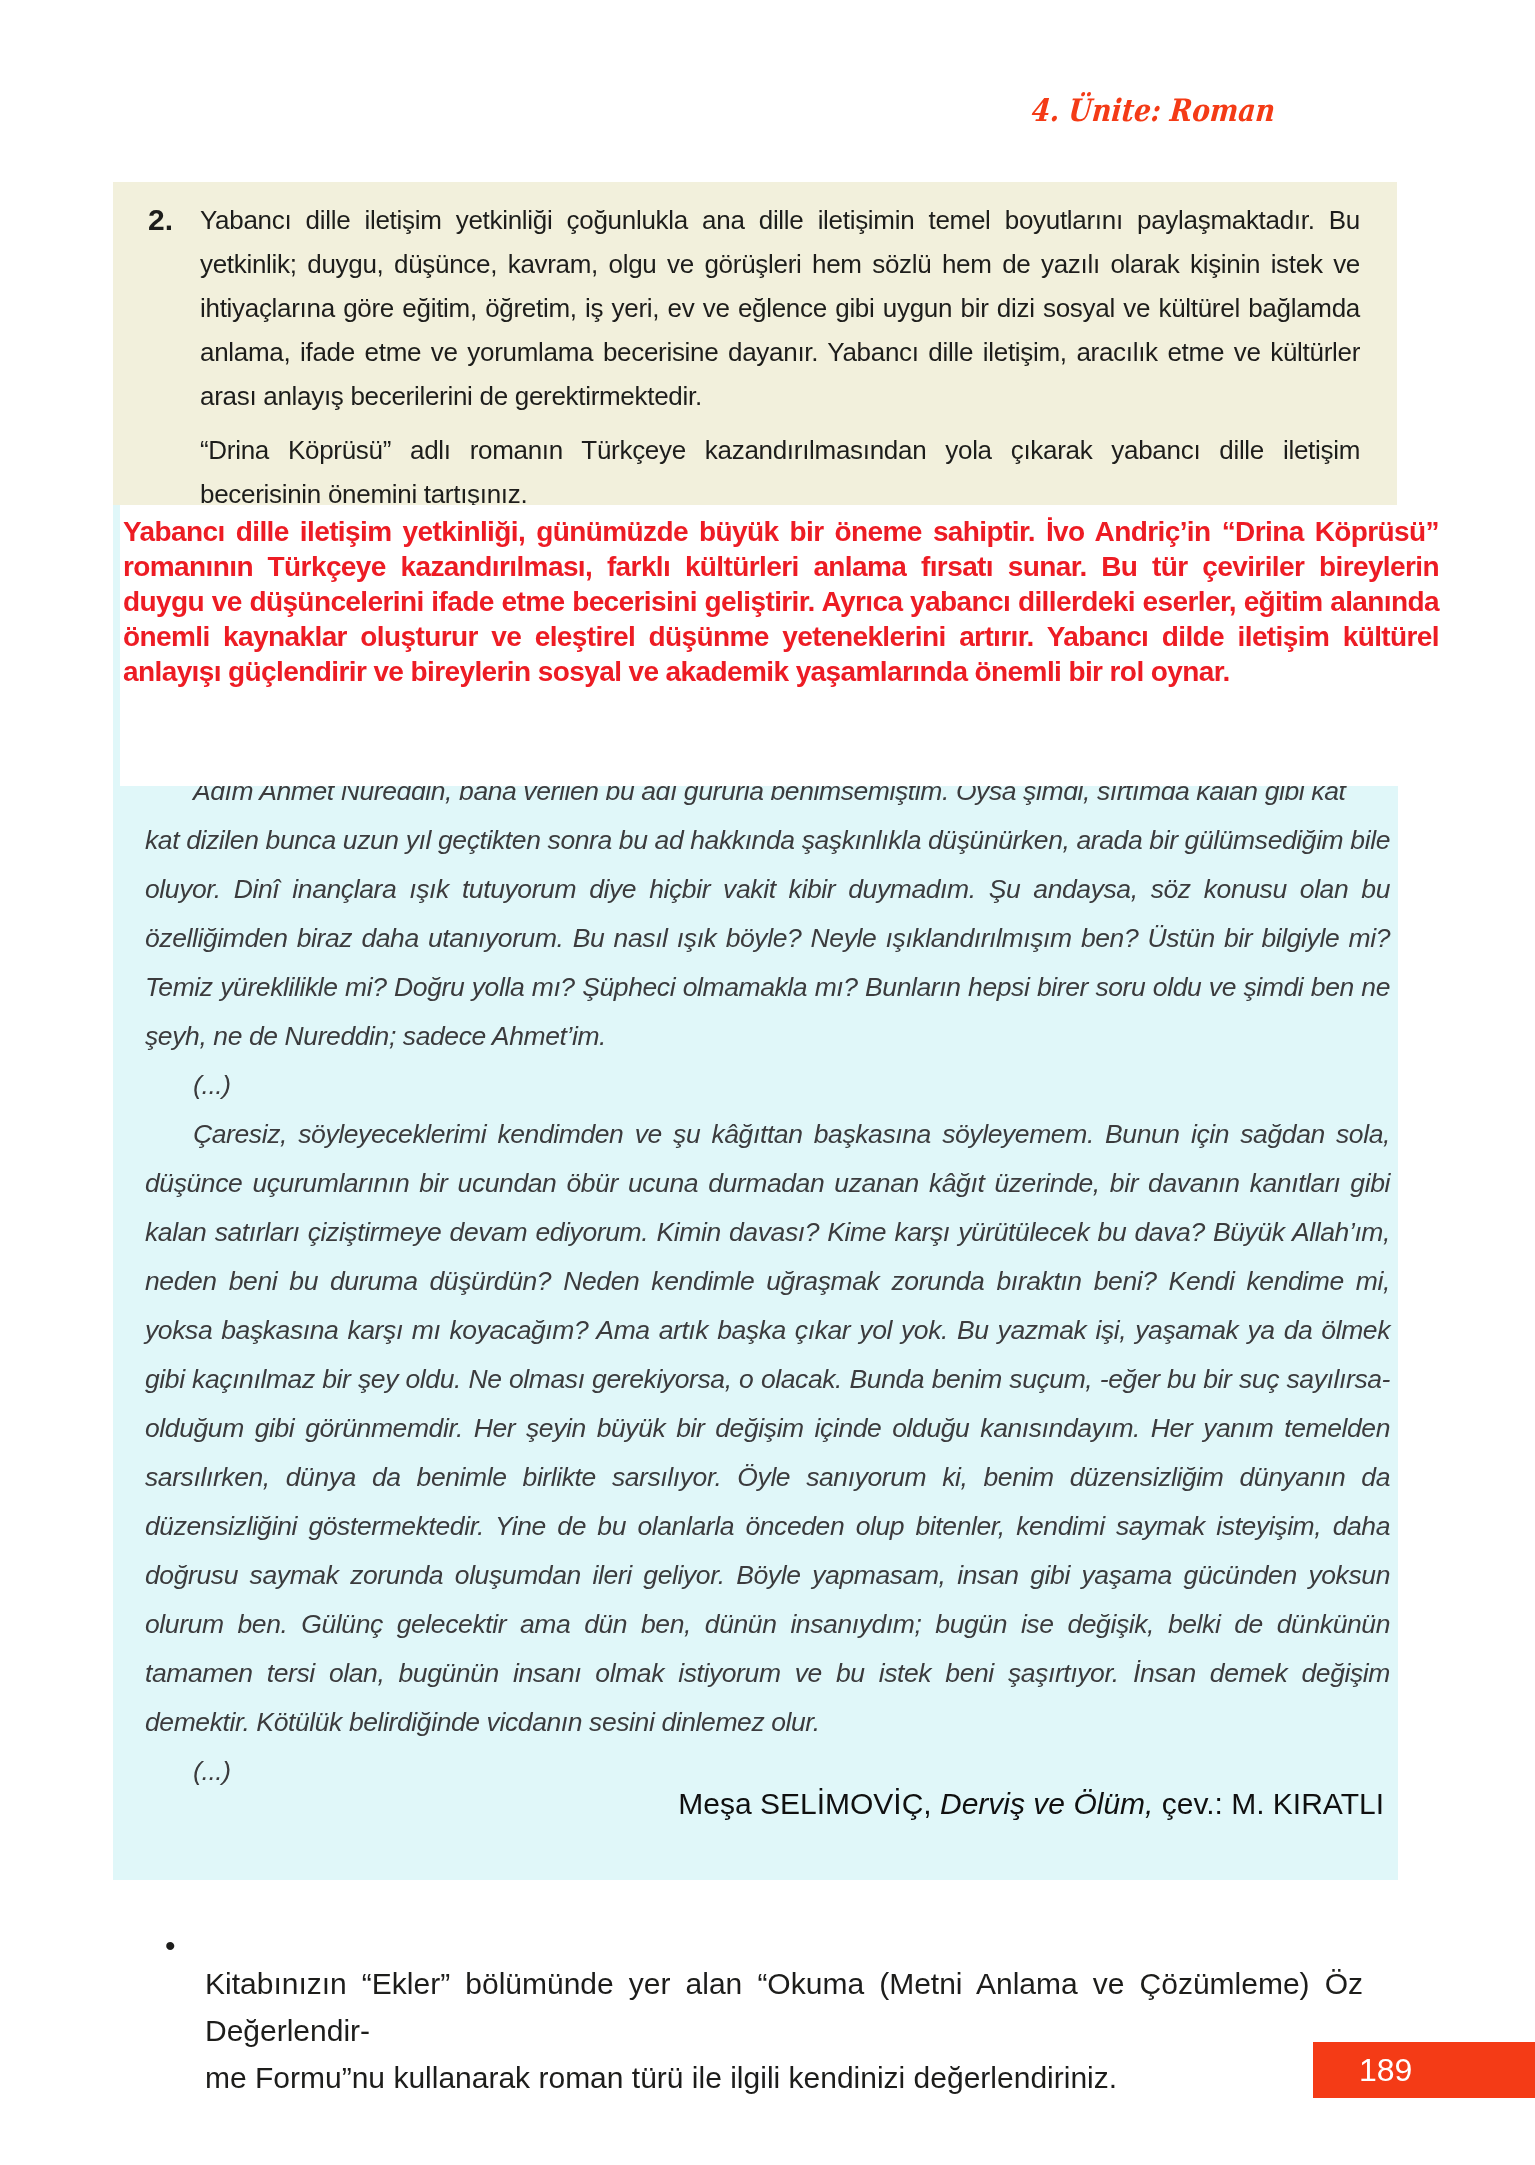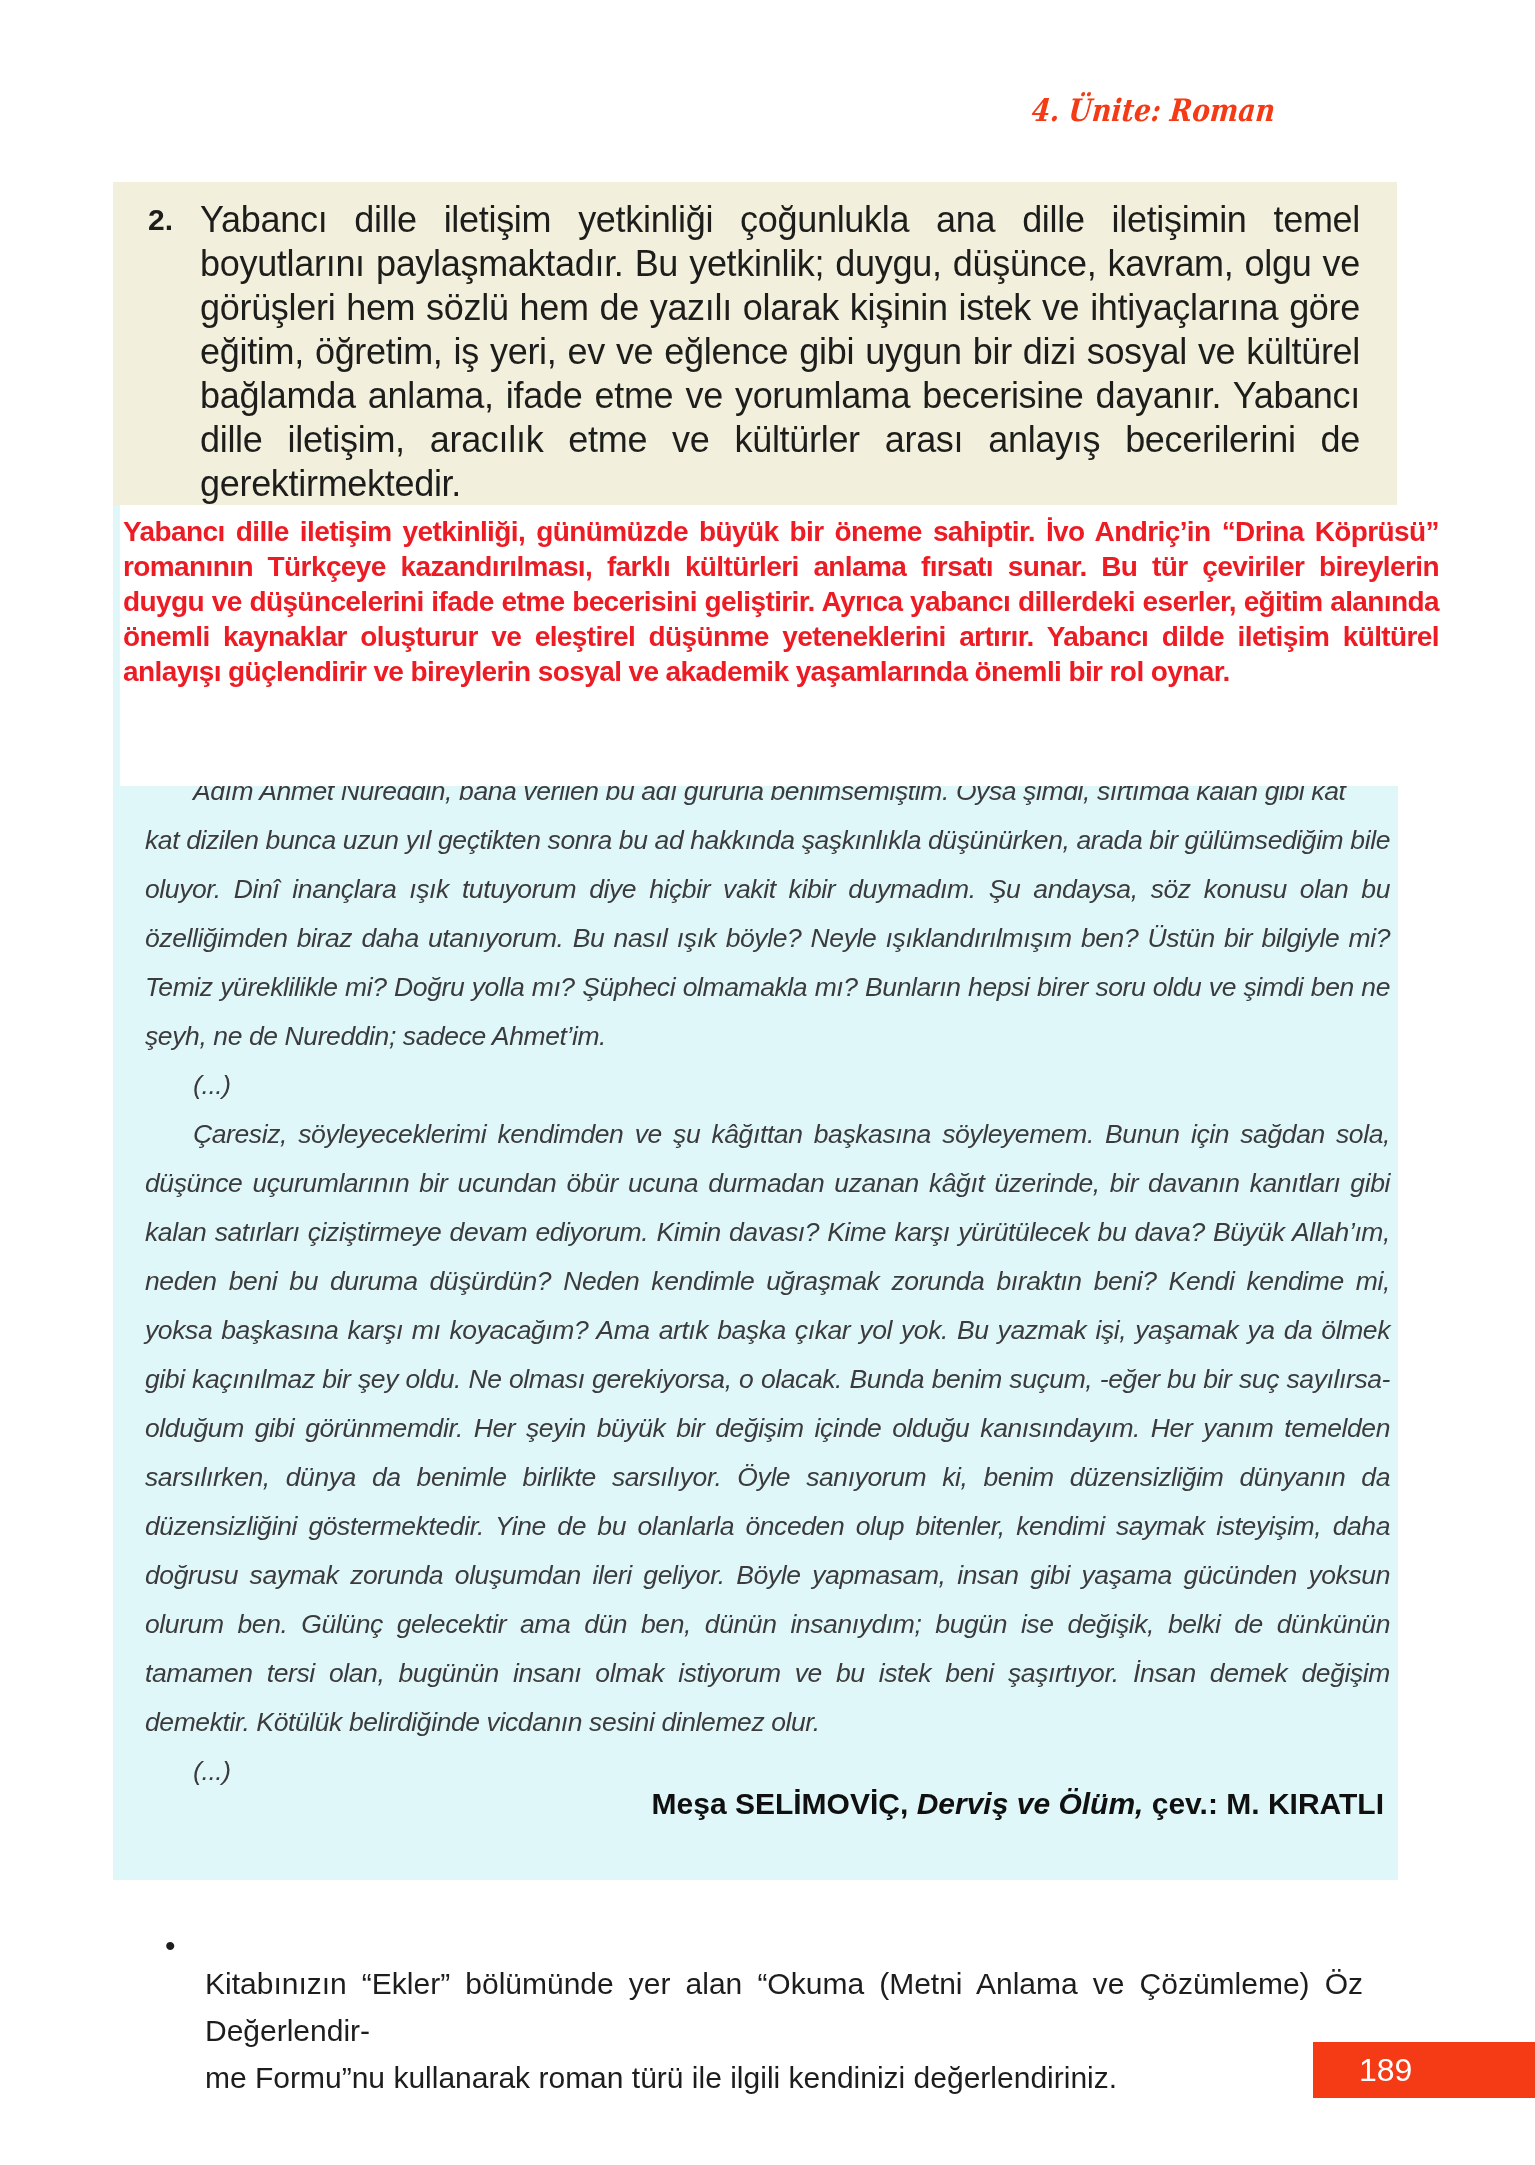--- a/index.html
+++ b/index.html
@@ -39,21 +39,21 @@
     padding:16px 37px 0 35px;
   }
   .question-row{display:flex;}
   .question-number{
     width:52px;flex:0 0 52px;
     font-weight:bold;font-size:30px;line-height:44px;
     color:var(--text-dark);
   }
   .question-text{flex:1;}
   .question-text p{
-    font-size:36px;line-height:44px;
+    font-size:26px;line-height:44px;
     text-align:justify;color:var(--text-dark);
     letter-spacing:-0.3px;
   }
   .question-text p + p{margin-top:10px;}
 
   
   .excerpt-box{
     position:absolute;left:113px;top:505px;
     width:1285px;height:1375px;
     background:var(--excerpt-box);
@@ -68,21 +68,21 @@
     color:var(--excerpt-text);
     letter-spacing:-0.4px;
   }
   .excerpt-clipped{
     white-space:nowrap;overflow:hidden;
     text-indent:48px;
   }
   .excerpt-para2,.excerpt-ellipsis{text-indent:48px;}
   .excerpt-attribution{
     position:absolute;top:1282px;right:14px;
-    font-size:30px;font-weight:bold;color:#101010;
+    font-size:30px;font-weight:normal;color:#101010;
     white-space:nowrap;
   }
   .excerpt-attribution .attr-title{font-style:italic;}
 
   
   .answer-overlay{
     position:absolute;left:120px;top:505px;
     width:1325px;height:281px;
     background:#ffffff;
     z-index:3;

